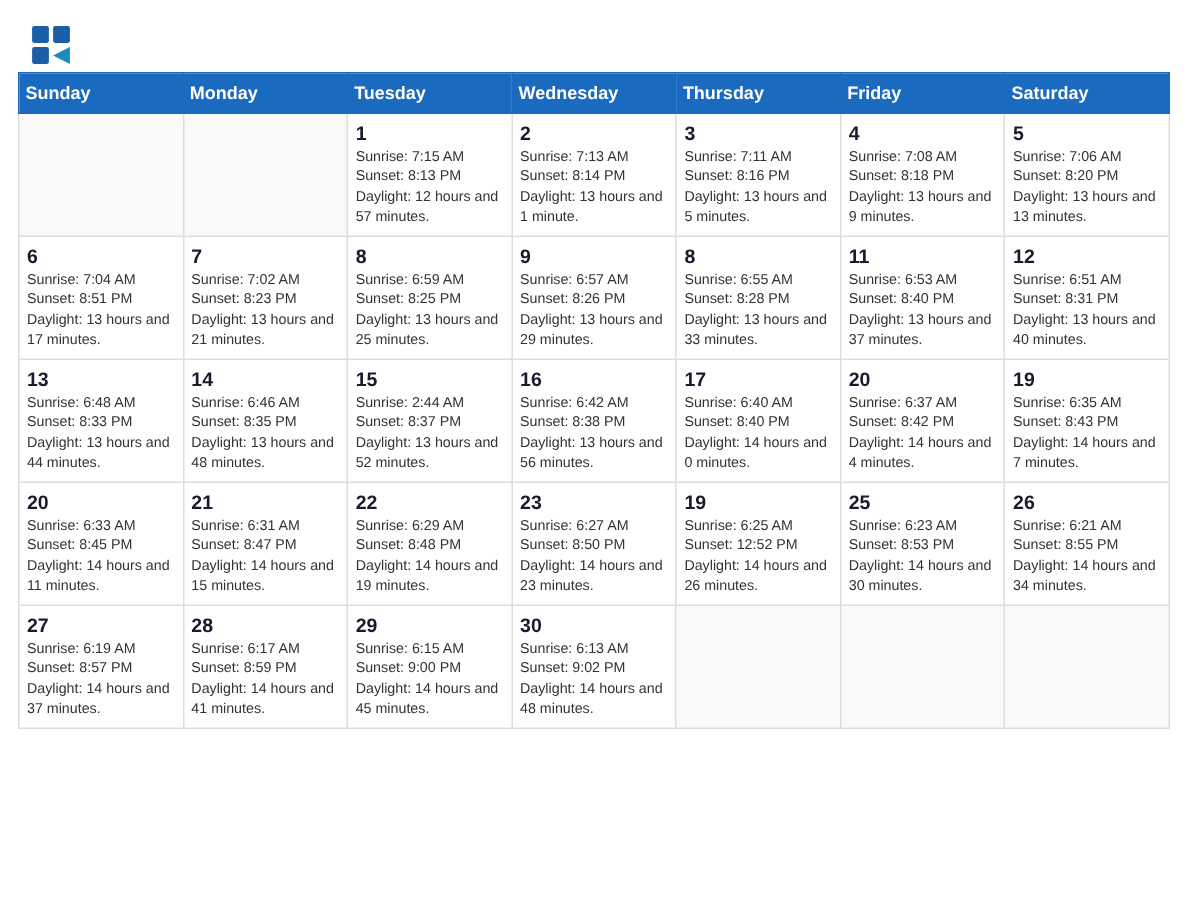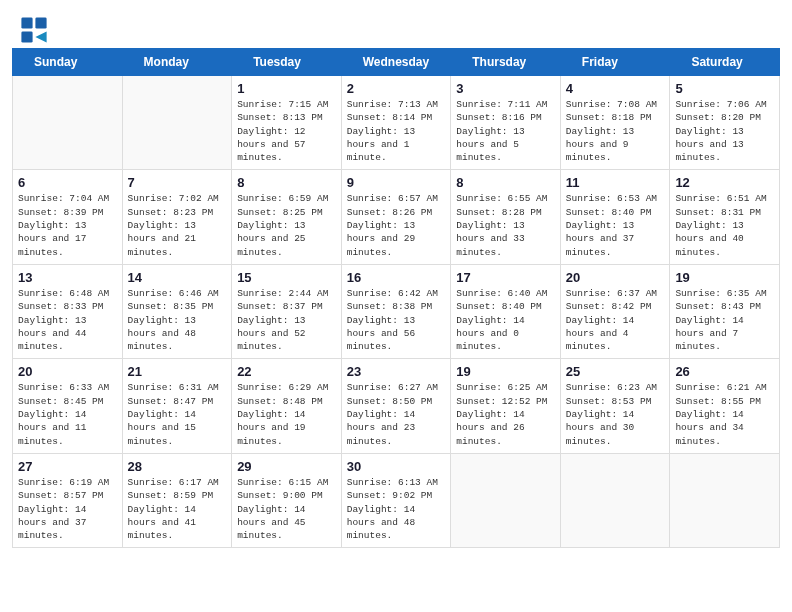--- a/index.html
+++ b/index.html
@@ -51,21 +51,21 @@
     .cal-table {
       width: 100%;
       border-collapse: collapse;
       border: 1px solid #ccc;
     }
     .cal-table th {
       background-color: #1a6abf;
       color: #fff;
       font-size: 12px;
       font-weight: bold;
-      padding: 6px 21px;
+      padding: 6px 4px;
       text-align: left;
       border: 1px solid #1a6abf;
     }
     .cal-table td {
       vertical-align: top;
       padding: 5px 5px;
       font-size: 10px;
       color: #333;
       border: 1px solid #ddd;
       width: 14.28%;
@@ -79,21 +79,20 @@
       font-size: 13px;
       font-weight: bold;
       color: #1a1a2e;
       display: block;
       margin-bottom: 2px;
     }
     .day-info {
       font-size: 9.5px;
       color: #333;
       line-height: 1.4;
-      font-family: Liberation Mono, monospace;
     }
   </style>
 </head>
 <body>
 
 <div class="header">
   <div class="logo">
     <svg class="logo-icon" viewBox="0 0 40 40" xmlns="http://www.w3.org/2000/svg">
       <rect x="2" y="2" width="16" height="16" rx="2" fill="#1a5fa8"></rect>
       <rect x="22" y="2" width="16" height="16" rx="2" fill="#1a5fa8"></rect>
@@ -162,21 +161,21 @@
             <div class="day-info">Sunrise: 7:06 AM
 Sunset: 8:20 PM
 Daylight: 13 hours
 and 13 minutes.</div>
           </td>
         </tr>
         <tr>
           <td>
             <span class="day-number">6</span>
             <div class="day-info">Sunrise: 7:04 AM
-Sunset: 8:39 PM
+Sunset: 8:51 PM
 Daylight: 13 hours
 and 17 minutes.</div>
           </td>
           <td>
             <span class="day-number">7</span>
             <div class="day-info">Sunrise: 7:02 AM
 Sunset: 8:23 PM
 Daylight: 13 hours
 and 21 minutes.</div>
           </td>

